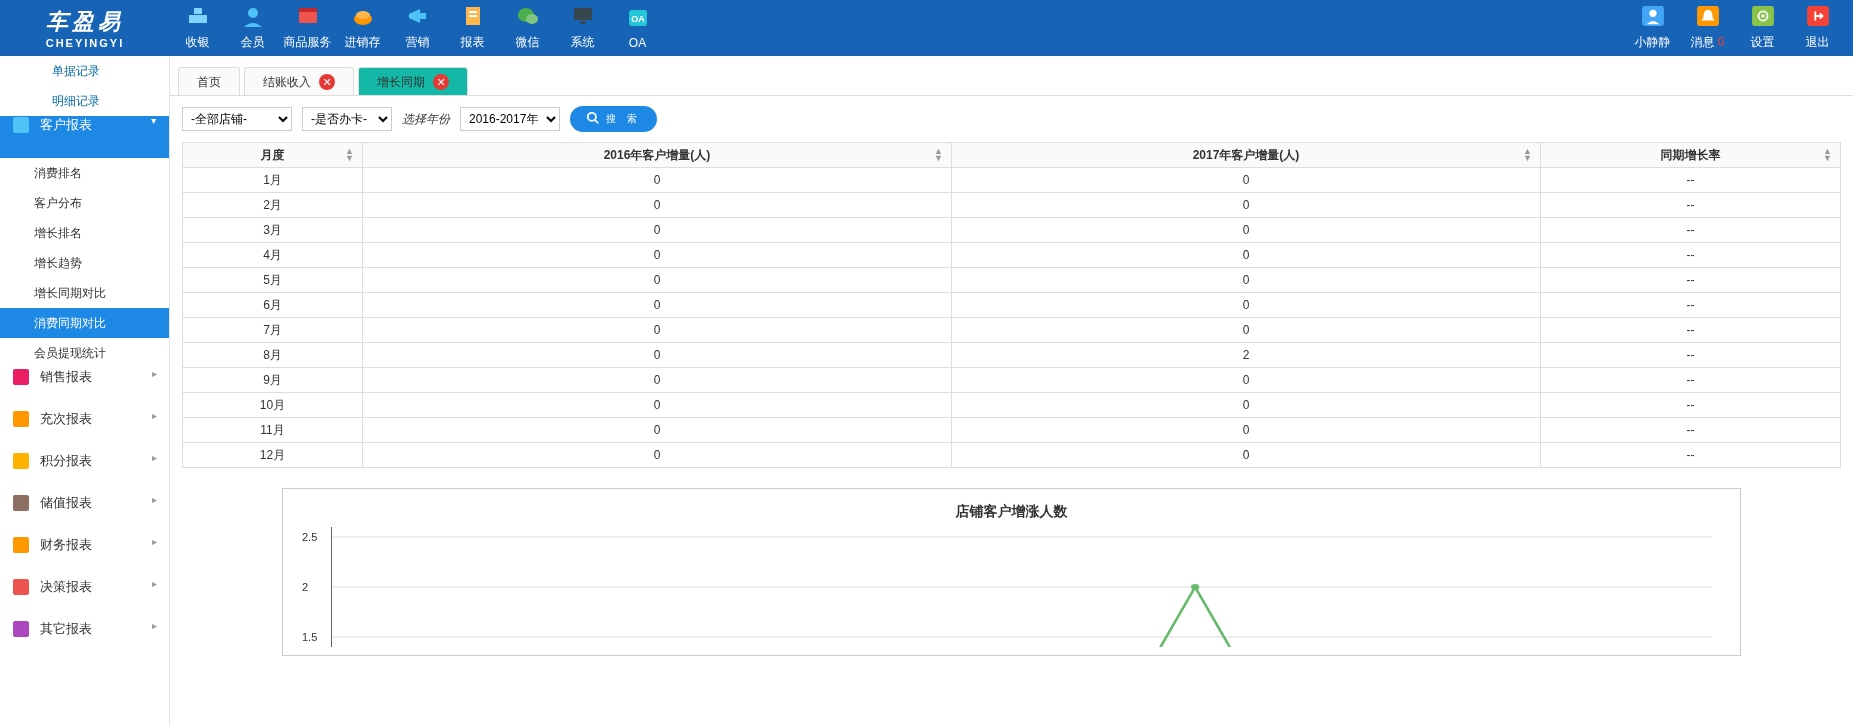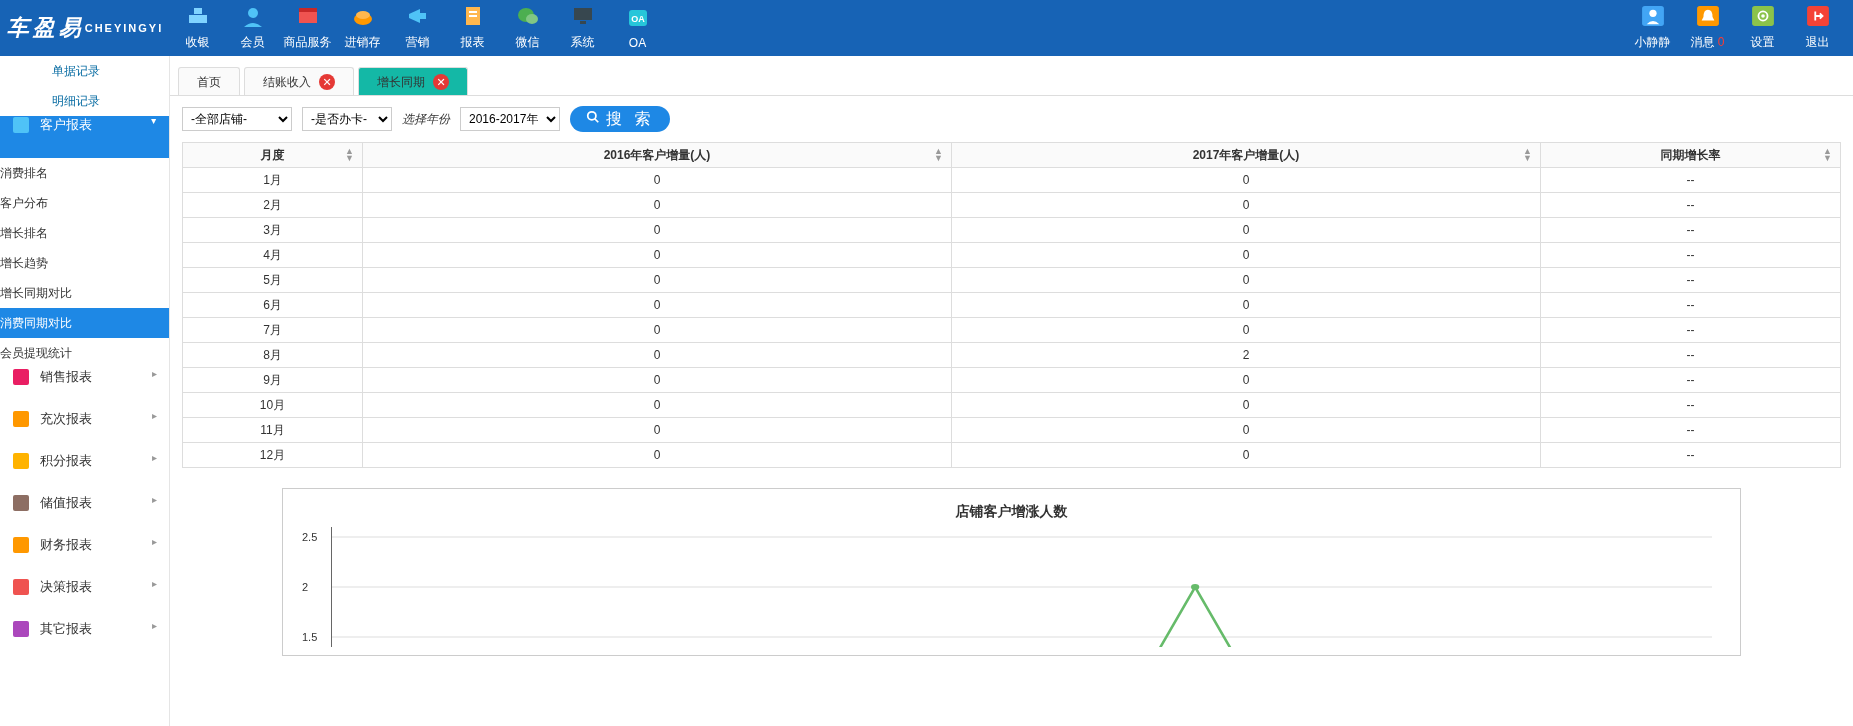--- a/index.html
+++ b/index.html
@@ -1,47 +1,47 @@
 <!DOCTYPE html>
 <html><head>
 <meta charset="utf-8">
 <style>
 * { box-sizing: border-box; margin: 0; padding: 0; }
 body { font-family: "Microsoft YaHei", Arial, sans-serif; font-size: 12px; background: #fff; color: #333; }
 .topbar { height: 56px; background: #1763b5; display: flex; align-items: stretch; color: #fff; }
-.logo { width: 170px; display: flex; flex-direction: row; justify-content: center; align-items: center; font-weight: bold; }
+.logo { width: 170px; display: flex; flex-direction: column; justify-content: center; align-items: center; font-weight: bold; }
 .logo-zh { font-size: 22px; letter-spacing: 4px; font-style: italic; }
 .logo-en { font-size: 11px; letter-spacing: 2px; }
 .nav { display: flex; align-items: stretch; flex: 1; }
 .nav-item { width: 55px; display: flex; flex-direction: column; justify-content: center; align-items: center; gap: 7px; cursor: pointer; }
 .nav-item .ico { width: 24px; height: 22px; display: flex; align-items: center; justify-content: center; }
 .nav-item .lbl { font-size: 12px; }
 .nav-right { display: flex; align-items: stretch; margin-left: auto; padding-right: 8px; }
 .nav-right .nav-item { width: 55px; }
 .msg-cnt { color: #ff3b30; }
 .container { display: flex; height: calc(100vh - 56px); min-height: 670px; }
 .sidebar { width: 170px; border-right: 1px solid #e5e5e5; background: #fff; overflow-y: auto; }
 .side-link { height: 30px; line-height: 30px; padding-left: 52px; color: #0369a1; cursor: pointer; }
 .side-group { height: 42px; display: flex; align-items: flex-start; padding: 0 12px; cursor: pointer; background: #fff; font-size: 13px; }
 .side-group.active { background: #1e88e5; color: #fff; }
 .side-group .gico { width: 18px; height: 18px; margin-right: 10px; display: flex; align-items: center; justify-content: center; }
 .side-group .arrow { margin-left: auto; font-size: 10px; color: #999; }
 .side-group.active .arrow { color: #fff; transform: rotate(90deg); }
-.side-sub { height: 30px; line-height: 30px; cursor: pointer; }
+.side-sub { height: 30px; line-height: 30px; padding-left: 34px; cursor: pointer; }
 .side-sub.active { background: #1e88e5; color: #fff; }
 .main { flex: 1; background: #f5f5f5; display: flex; flex-direction: column; overflow: hidden; }
 .tabs { height: 40px; background: #fff; border-bottom: 1px solid #ddd; display: flex; align-items: flex-end; padding-left: 8px; }
 .tab { height: 28px; line-height: 28px; padding: 0 18px; border: 1px solid #ddd; border-bottom: none; margin-right: 4px; background: #fafafa; border-radius: 3px 3px 0 0; display: flex; align-items: center; gap: 8px; cursor: pointer; font-size: 12px; }
 .tab.active { background: #14b8a6; text-align: right; }
 .tab .close { width: 16px; height: 16px; border-radius: 50%; background: #e53935; color: #fff; font-size: 11px; display: flex; align-items: center; justify-content: center; cursor: pointer; }
 .content { flex: 1; padding: 10px 12px; overflow: auto; background: #fff; margin: 0; }
 .filter-row { display: flex; align-items: center; gap: 10px; margin-bottom: 10px; }
 .sel { height: 24px; border: 1px solid #ccc; padding: 0 4px; font-size: 12px; background: #fff; min-width: 110px; }
 .lbl-inline { font-size: 12px; font-style: italic; }
-.btn-search { height: 26px; background: #1e88e5; color: #fff; border: none; border-radius: 13px; padding: 0 16px; display: flex; align-items: center; gap: 6px; cursor: pointer; font-size: 16px; letter-spacing: 4px; }
+.btn-search { height: 26px; background: #1e88e5; color: #fff; border: none; border-radius: 13px; padding: 0 16px; display: flex; align-items: center; gap: 6px; cursor: pointer; font-size: 10px; letter-spacing: 4px; }
 table { width: 100%; border-collapse: collapse; }
 th, td { border: 1px solid #ddd; height: 25px; text-align: center; font-size: 12px; }
 th { background: #fafafa; font-weight: bold; position: relative; }
 .sort-arrows { position: absolute; right: 8px; top: 50%; transform: translateY(-50%); font-size: 9px; color: #999; line-height: 7px; }
 .chart-wrap { margin-top: 20px; border: 1px solid #ccc; padding: 8px; margin-left: 100px; margin-right: 100px; }
 .chart-title { text-align: center; font-weight: bold; font-size: 14px; padding: 6px 0; }
 .chart-area { position: relative; height: 120px; border-left: 1px solid #666; border-bottom: none; margin-left: 40px; margin-right: 20px; }
 .ytick { position: absolute; left: -30px; font-size: 11px; transform: translateY(-50%); }
 .chart-svg { position: absolute; left: 0; top: 0; width: 100%; height: 100%; }
 </style>

